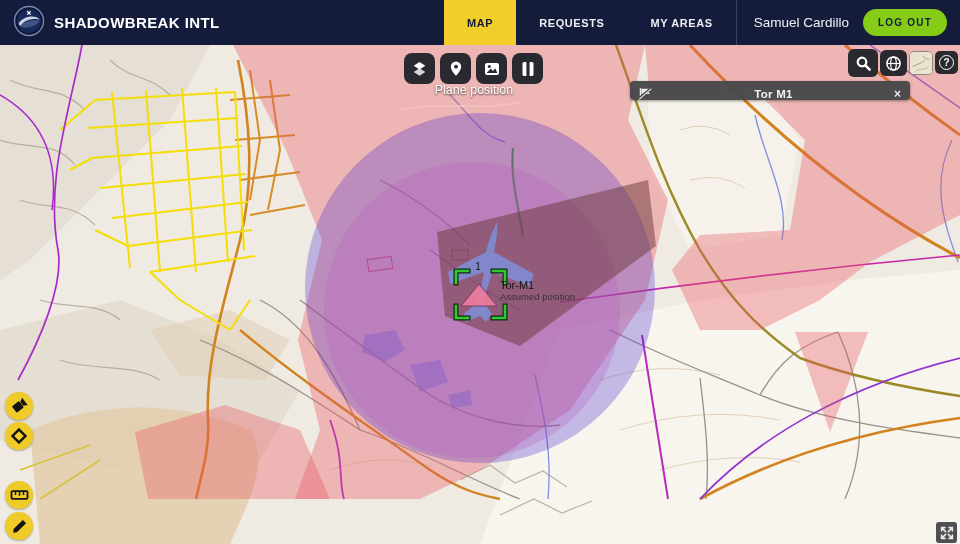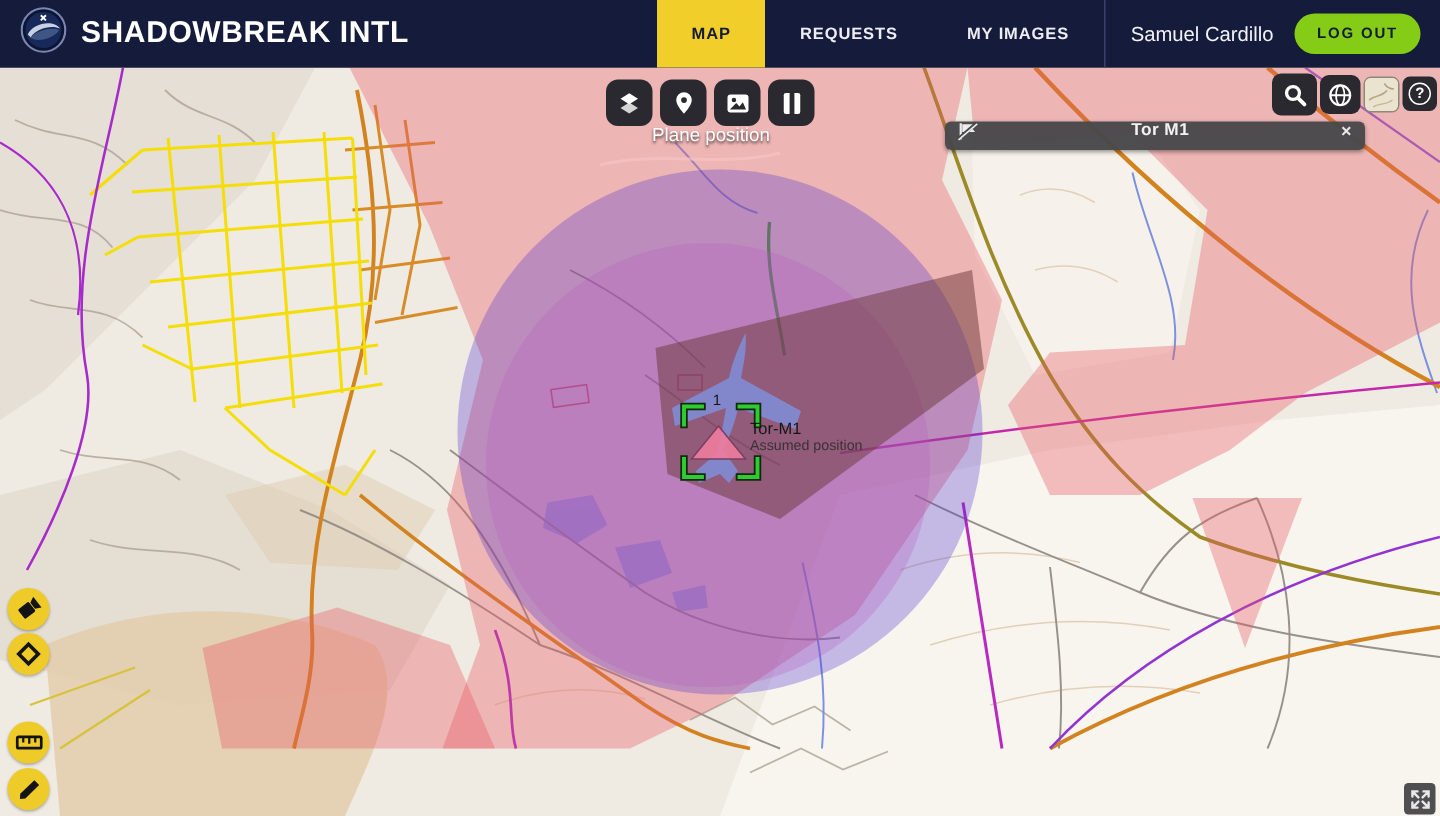--- a/index.html
+++ b/index.html
@@ -4,21 +4,21 @@
 <style>
   * { margin:0; padding:0; box-sizing:border-box; }
   html,body { width:960px; height:544px; overflow:hidden; background:#000;
               font-family:"Liberation Sans", sans-serif; }
   .app { width:960px; height:544px; position:relative; }
 
   
   .header { position:absolute; top:0; left:0; width:960px; height:45px;
             background:#151B3B; display:flex; align-items:stretch; color:#fff; z-index:30; }
   .brand { display:flex; align-items:center; gap:9px; padding-left:13px; flex:1 1 auto; }
-  .brand-title { font-size:20px; font-weight:bold; letter-spacing:.4px; }
+  .brand-title { font-size:15px; font-weight:bold; letter-spacing:.4px; }
   .tabs { display:flex; align-items:stretch; font-size:11px; font-weight:bold; letter-spacing:.6px;justify-content:flex-end; }
   .tab { display:flex; align-items:center; padding:0 23px; color:#EDEDF2; cursor:pointer; }
   .tab.active { background:#F2CE2B; color:#151B3B; }
   .user-sec { display:flex; align-items:center; gap:14px; border-left:1px solid #3A4168;
               padding:0 13px 0 17px; }
   .user-name { font-size:13.5px; color:#F2F2F6; white-space:nowrap; }
   .logout-btn { background:#84cc16; color:#151B3B; border:none; border-radius:15px;
                 font-family:"Liberation Sans",sans-serif; font-weight:bold; font-size:10px;
                 letter-spacing:1.2px; padding:8px 15px; cursor:pointer; white-space:nowrap; }
 
@@ -39,21 +39,21 @@
   .tr-search { top:4px; left:848px; width:30px; height:28px; }
   .tr-globe  { top:5px; left:880px; width:27px; height:26px; }
   .tr-base   { top:6px; left:909px; width:24px; height:24px; background:#E9E3CF; border:1px solid #8E8878; border-radius:5px; overflow:hidden; }
   .tr-help   { top:6px; left:935px; width:23px; height:23px; border-radius:5px; }
   .help-ring { width:15px; height:15px; border:1.5px solid #fff; border-radius:50%;
                display:flex; align-items:center; justify-content:center;
                color:#fff; font-size:10px; font-weight:bold; line-height:1; }
 
   
   .tor-bar { position:absolute; top:36px; left:630px; width:280px; height:19px;
-             background:rgba(72,72,75,.97); border-radius:4px; display:flex; align-items:flex-start;
+             background:rgba(72,72,75,.97); border-radius:4px; display:flex; align-items:flex-end;
              color:#F2F2F2; z-index:10; box-shadow:0 1px 3px rgba(0,0,0,.4); }
   .tor-flag { margin-left:8px; display:flex; }
   .tor-title { flex:1; text-align:center; font-size:11.5px; font-weight:bold; letter-spacing:.3px; }
   .tor-close { margin-right:9px; background:none; border:none; color:#E8E8E8; font-size:12px;
                font-weight:bold; cursor:pointer; line-height:1; padding:0; }
 
   
   .tool-btn { position:absolute; left:5px; width:28px; height:28px; border-radius:50%;
               background:#EFCB2A; border:none; display:flex; align-items:center; justify-content:center;
               cursor:pointer; z-index:10; box-shadow:0 1px 2px rgba(0,0,0,.3); }
@@ -79,21 +79,21 @@
           <path d="M7,21 C12,16 22,14 26.5,16 C24,21 12,25 7,21 Z" fill="#4A628F" opacity=".8"></path>
           <path d="M14.2,6.2 l3.4,3.4 M17.6,6.2 l-3.4,3.4" stroke="#fff" stroke-width="1.3"></path>
         </svg>
       </span>
       <span class="brand-title">SHADOWBREAK INTL</span>
     </div>
 
     <nav class="tabs">
       <div class="tab active">MAP</div>
       <div class="tab">REQUESTS</div>
-      <div class="tab">MY IMAGES</div>
+      <div class="tab">MY AREAS</div>
     </nav>
 
     <div class="user-sec">
       <span class="user-name">Samuel Cardillo</span>
       <button class="logout-btn">LOG OUT</button>
     </div>
   </header>
 
   <div class="map-area">
 

